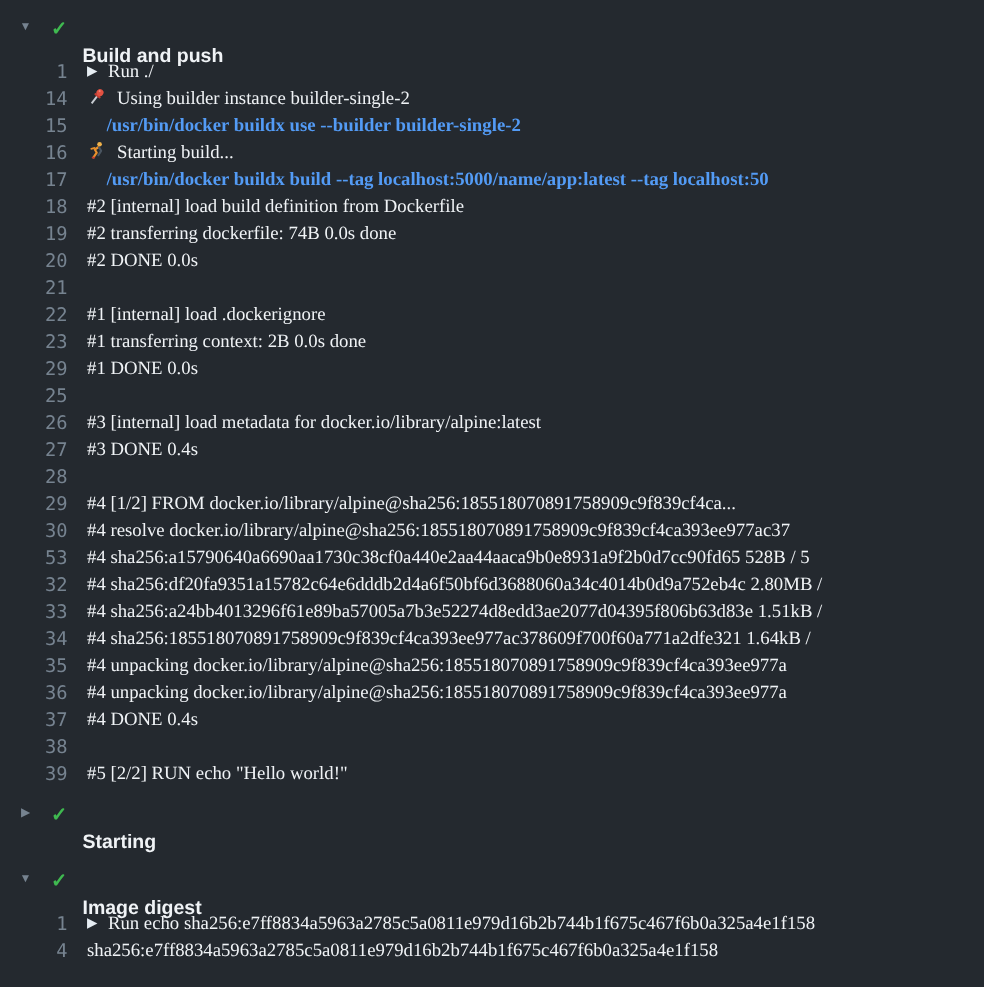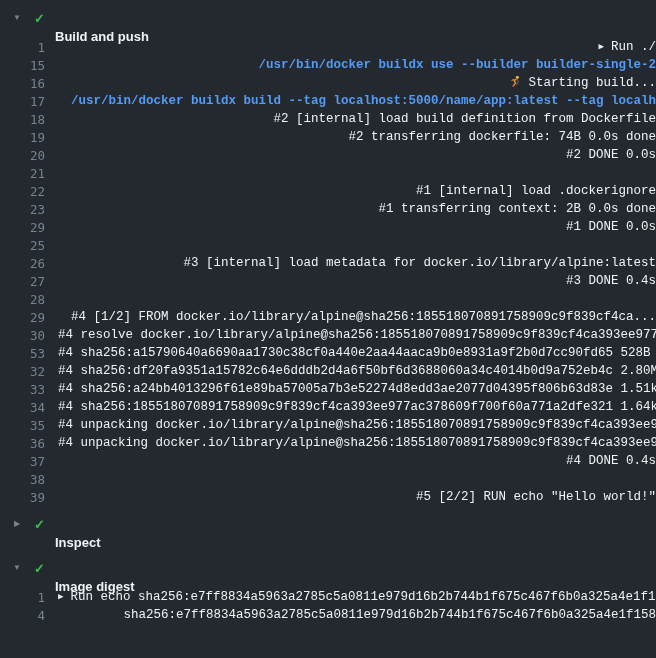--- a/index.html
+++ b/index.html
@@ -27,22 +27,22 @@
   }
   .lines{margin-top:10px;}
   .line{display:flex;height:18px;align-items:center;}
   .num{
     flex:0 0 45px;text-align:right;padding-right:13px;
     font-family:"DejaVu Sans Mono","Liberation Mono",monospace;
     font-size:12.5px;color:var(--num,#768390);cursor:pointer;
   }
   .content{
     flex:1;white-space:pre;overflow:hidden;
-    font-family:Liberation Mono, monospace;
-    font-size:12.5px;color:var(--fg,#f0f3f6);line-height:18px;text-align:right;
+    font-family:Liberation Serif, serif;
+    font-size:12.5px;color:var(--fg,#f0f3f6);line-height:18px;
   }
   .content.command{color:var(--blue,#539bf5);font-weight:700;margin-left:13px;}
   .run-arrow{
     display:inline-block;font-size:9px;color:#e6edf3;
     transform:translateY(-1px);margin-right:7px;
   }
   .emoji-icon{
     display:inline-block;width:14px;height:13px;margin-right:6px;
     vertical-align:-2px;line-height:0;
   }
@@ -56,20 +56,31 @@
       <span class="chevron">▼</span>
       <span class="check">✓</span>
       <span class="section-title">Build and push</span>
     </div>
     <div class="lines">
   <div class="line">
     <span class="num">1</span>
     <span class="content"><span class="run-arrow">▶</span>Run ./</span>
   </div>
 
+  <div class="line">
+    <span class="num">14</span>
+    <span class="content"><span class="emoji-icon"><svg viewBox="0 0 16 16" width="13" height="13" aria-hidden="true">
+                <g transform="rotate(38 8 8)">
+                  <rect x="7.2" y="7.4" width="1.6" height="7.4" fill="#c8ccd2"></rect>
+                  <rect x="5.0" y="6.1" width="6.0" height="1.7" rx="0.8" fill="#c43c31"></rect>
+                  <circle cx="8" cy="3.7" r="2.9" fill="#e25141"></circle>
+                  <circle cx="7" cy="2.9" r="0.8" fill="#f08a7e"></circle>
+                </g>
+              </svg></span>Using builder instance builder-single-2</span>
+  </div>
 
   <div class="line">
     <span class="num">15</span>
     <span class="content command">/usr/bin/docker buildx use --builder builder-single-2</span>
   </div>
 
   <div class="line">
     <span class="num">16</span>
     <span class="content"><span class="emoji-icon"><svg viewBox="0 0 16 16" width="13" height="13" aria-hidden="true">
                 <circle cx="10.3" cy="2.7" r="1.9" fill="#f1b24a"></circle>
@@ -195,21 +206,21 @@
     <span class="content">#5 [2/2] RUN echo "Hello world!"</span>
   </div>
 
 </div>
   </section>
 
   <section class="log-section collapsed">
     <div class="section-header">
       <span class="chevron">▶</span>
       <span class="check">✓</span>
-      <span class="section-title">Inspect</span>
+      <span class="section-title">Starting</span>
     </div>
 
   </section>
 
   <section class="log-section">
     <div class="section-header">
       <span class="chevron">▼</span>
       <span class="check">✓</span>
       <span class="section-title">Image digest</span>
     </div>

